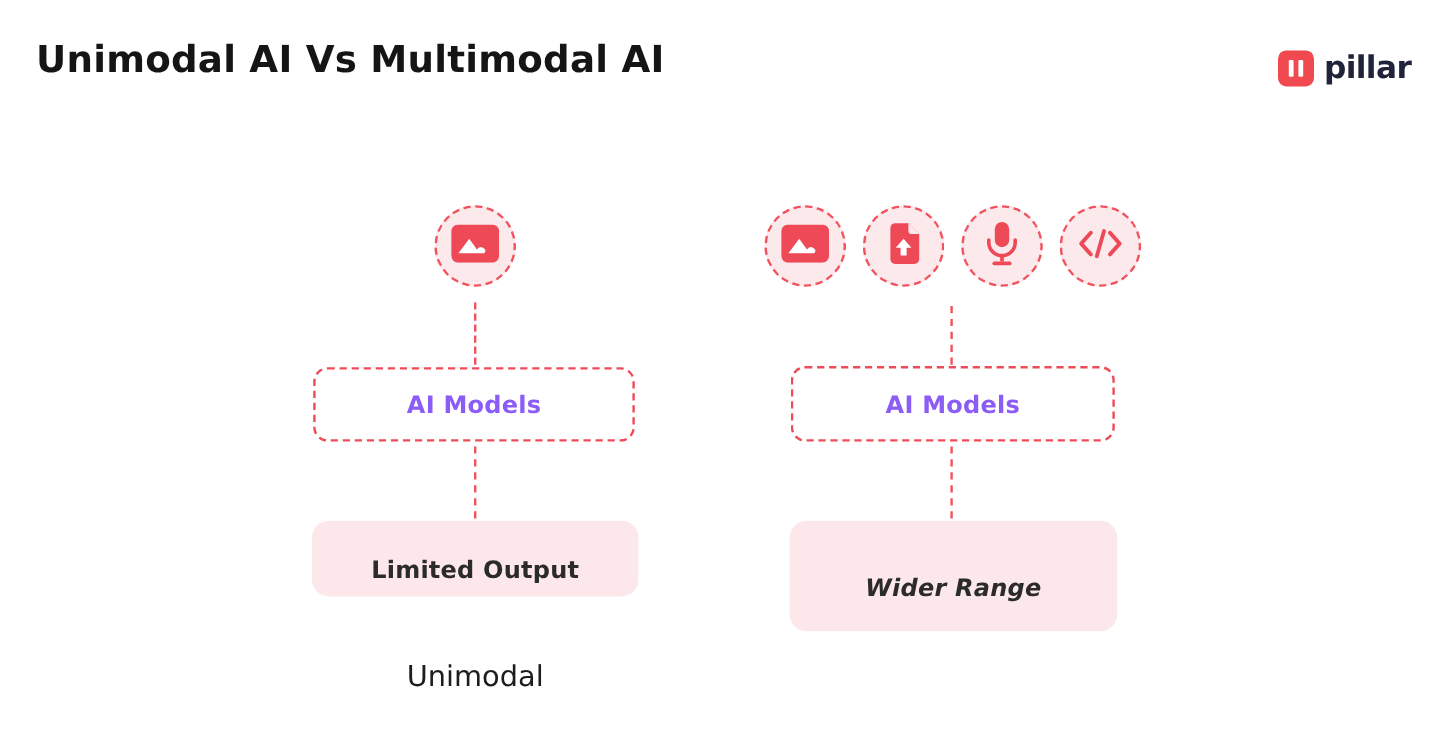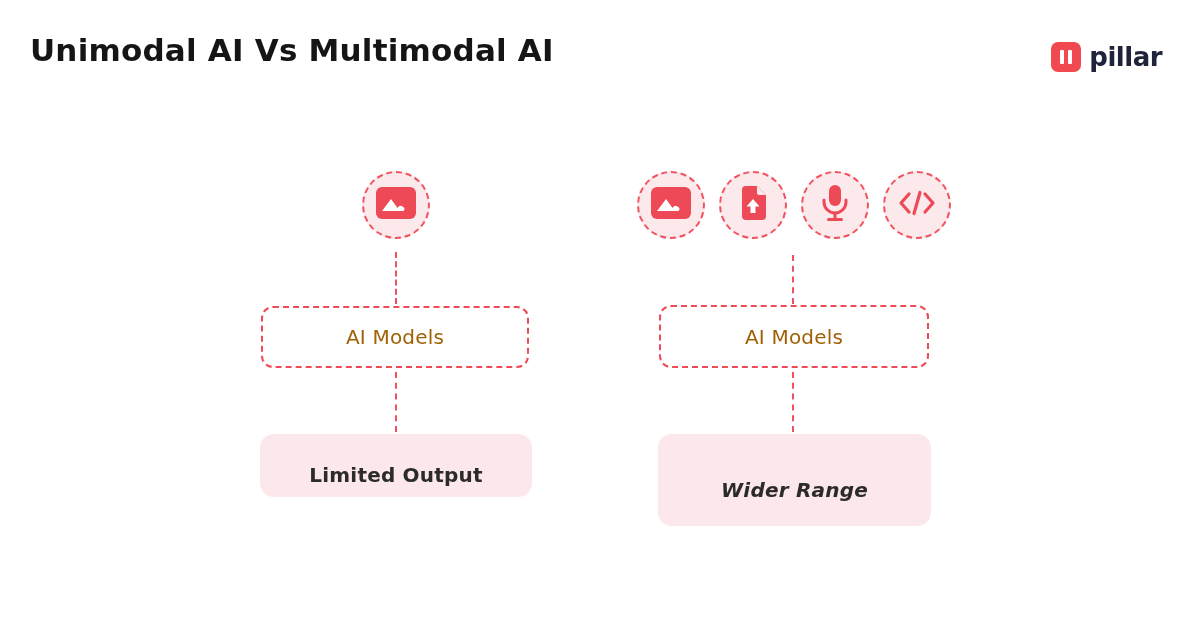--- a/index.html
+++ b/index.html
@@ -5,21 +5,21 @@
   html,body{margin:0;padding:0;background:#ffffff;}
   .stage{
     position:relative;width:1200px;height:628px;background:#ffffff;overflow:hidden;
     font-family:"DejaVu Sans","Liberation Sans",sans-serif;
   }
   .page-title{
     position:absolute;left:30px;top:32px;font-size:31px;font-weight:700;
     color:#151515;letter-spacing:0.2px;
   }
   
-  .logo{position:absolute;right:38px;top:42px;display:flex;align-items:center;gap:8px;text-align:center;}
+  .logo{position:absolute;right:24px;top:42px;display:flex;align-items:center;gap:8px;text-align:center;}
   .logo-mark{
     width:30px;height:30px;border-radius:7px;background:#F0494F;
     display:flex;align-items:center;justify-content:center;gap:4px;
   }
   .logo-mark .bar{width:4px;height:14px;background:#ffffff;border-radius:1px;}
   .logo-word{font-size:26px;font-weight:700;color:#20243A;letter-spacing:-0.5px;}
 
   
   .io-circle{
     position:absolute;width:68px;height:68px;border-radius:50%;
@@ -27,21 +27,21 @@
     display:flex;align-items:center;justify-content:center;
   }
   
   .connector{position:absolute;width:0;border-left:2px dashed #F0525E;}
 
   
   .model-box{
     position:absolute;background:#ffffff;border:2px dashed #EF4B57;border-radius:12px;
     box-sizing:border-box;display:flex;align-items:center;justify-content:center;
   }
-  .model-box span{font-size:20px;font-weight:400;color:#a16207;letter-spacing:0.2px;}
+  .model-box span{font-size:20px;font-weight:700;color:#8b5cf6;letter-spacing:0.2px;}
 
   
   .output-box{
     position:absolute;background:#FCE7EA;border-radius:14px;
     display:flex;flex-direction:column;align-items:center;justify-content:center;
   }
   .output-box span{font-size:20px;font-weight:700;color:#2B2B2B;line-height:27px;letter-spacing:0.2px;margin-top:20px;}
 
   
   .caption{
@@ -78,20 +78,21 @@
   <div class="model-box" style="left:261px;top:306px;width:268px;height:62px;">
     <span>AI Models</span>
   </div>
 
   <div class="connector" style="left:395px;top:372px;height:60px;"></div>
 
   <div class="output-box" style="left:260px;top:434px;width:272px;height:63px;">
     <span>Limited Output</span>
   </div>
 
+  <div class="caption" style="left:396px;top:550px;">Unimodal</div>
 
   <div class="io-circle" style="left:637px;top:171px;">
     <span>
       <svg width="40" height="32" viewBox="0 0 40 32">
         <rect x="0" y="0" width="40" height="32" rx="6" fill="#EE4956"></rect>
         <path d="M6 24 L15 12 L21.5 21 Q23.5 17.5 26.5 19.5 Q30 21.5 27.5 24 Z" fill="#ffffff"></path>
       </svg>
     </span>
   </div>
 

